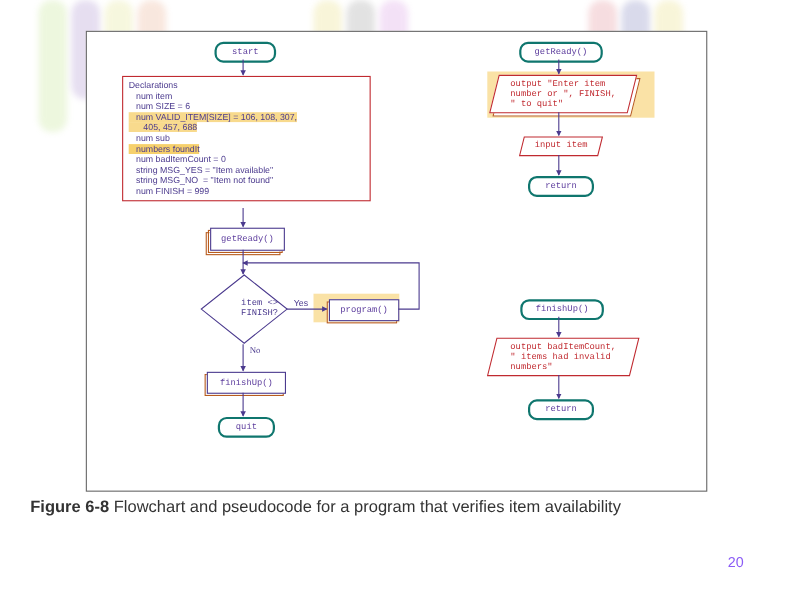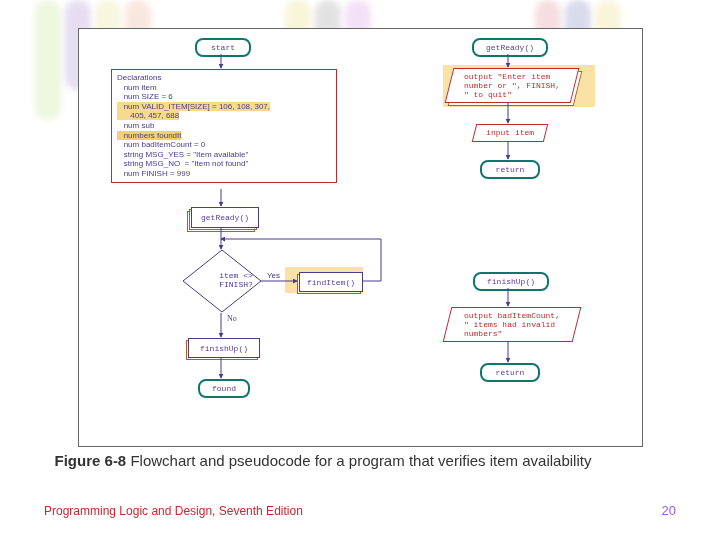--- a/index.html
+++ b/index.html
@@ -44,21 +44,20 @@
     font-size: 8px;
     color: #5b3b9c;
   }
 
   .caption {
     position: absolute;
     left: 0; width: 592px; top: 452px;
     text-align: center;
     color: #333333;
     font-size: 15px;
-    padding-left: 27px;
   }
   .caption .bold { font-weight: 700; }
 
   .footer-left {
     position: absolute;
     left: 44px; bottom: 22px;
     color: #c02a30;
     font-size: 12px;
   }
   .footer-right {
@@ -153,26 +152,26 @@
 
     <svg class="arrows" width="565" height="419">
       <polygon points="143,221 182,252 143,283 104,252" fill="#fff" stroke="#4b3a8e" stroke-width="1"></polygon>
     </svg>
     <div class="diamond-lbl" style="left:124px; top:242px; width:66px;">item &lt;&gt;<br>FINISH?</div>
     <div class="edge-label" style="left:188px; top:242px;">Yes</div>
     <div class="edge-label" style="left:148px; top:285px;font-family:Liberation Serif, serif;">No</div>
 
     <div class="hi-box" style="left:206px; top:238px; width:78px; height:26px;"></div>
     <div class="shadow-rect" style="left:218px; top:245px; width:62px; height:18px;"></div>
-    <div class="proc" style="left:220px; top:243px; width:62px; height:18px;">findItem()</div>
+    <div class="proc" style="left:220px; top:243px; width:62px; height:18px;">program()</div>
 
     <div class="shadow-rect" style="left:107px; top:311px; width:70px; height:18px;"></div>
     <div class="proc" style="left:109px; top:309px; width:70px; height:18px;">finishUp()</div>
 
-    <div class="term" style="left:119px; top:350px; width:48px;">found</div>
+    <div class="term" style="left:119px; top:350px; width:48px;">quit</div>
 
     <div class="term" style="left:393px; top:9px; width:72px;">getReady()</div>
 
     <div class="hi-box" style="left:364px; top:36px; width:152px; height:42px;"></div>
     <div class="para" style="left:373px; top:42px; width:124px; height:33px; border-color:#b85c1e; z-index:0;">
         <span></span>
       </div>
     <div class="para" style="left:370px; top:39px; width:124px; height:33px;">
       <span>output "Enter item<br>  number or ", FINISH,<br>  " to quit"</span>
     </div>
@@ -217,15 +216,14 @@
         <line x1="429" y1="312" x2="429" y2="333"></line>
       </g>
     </svg>
 
   </div>
 
   <div class="caption">
     <span class="bold">Figure 6-8</span><span> Flowchart and pseudocode for a program that verifies item availability</span>
   </div>
 
-  <div class="footer-left">Programming Logic and Design, Seventh Edition</div>
   <div class="footer-right">20</div>
 </div>
 
 </body></html>

